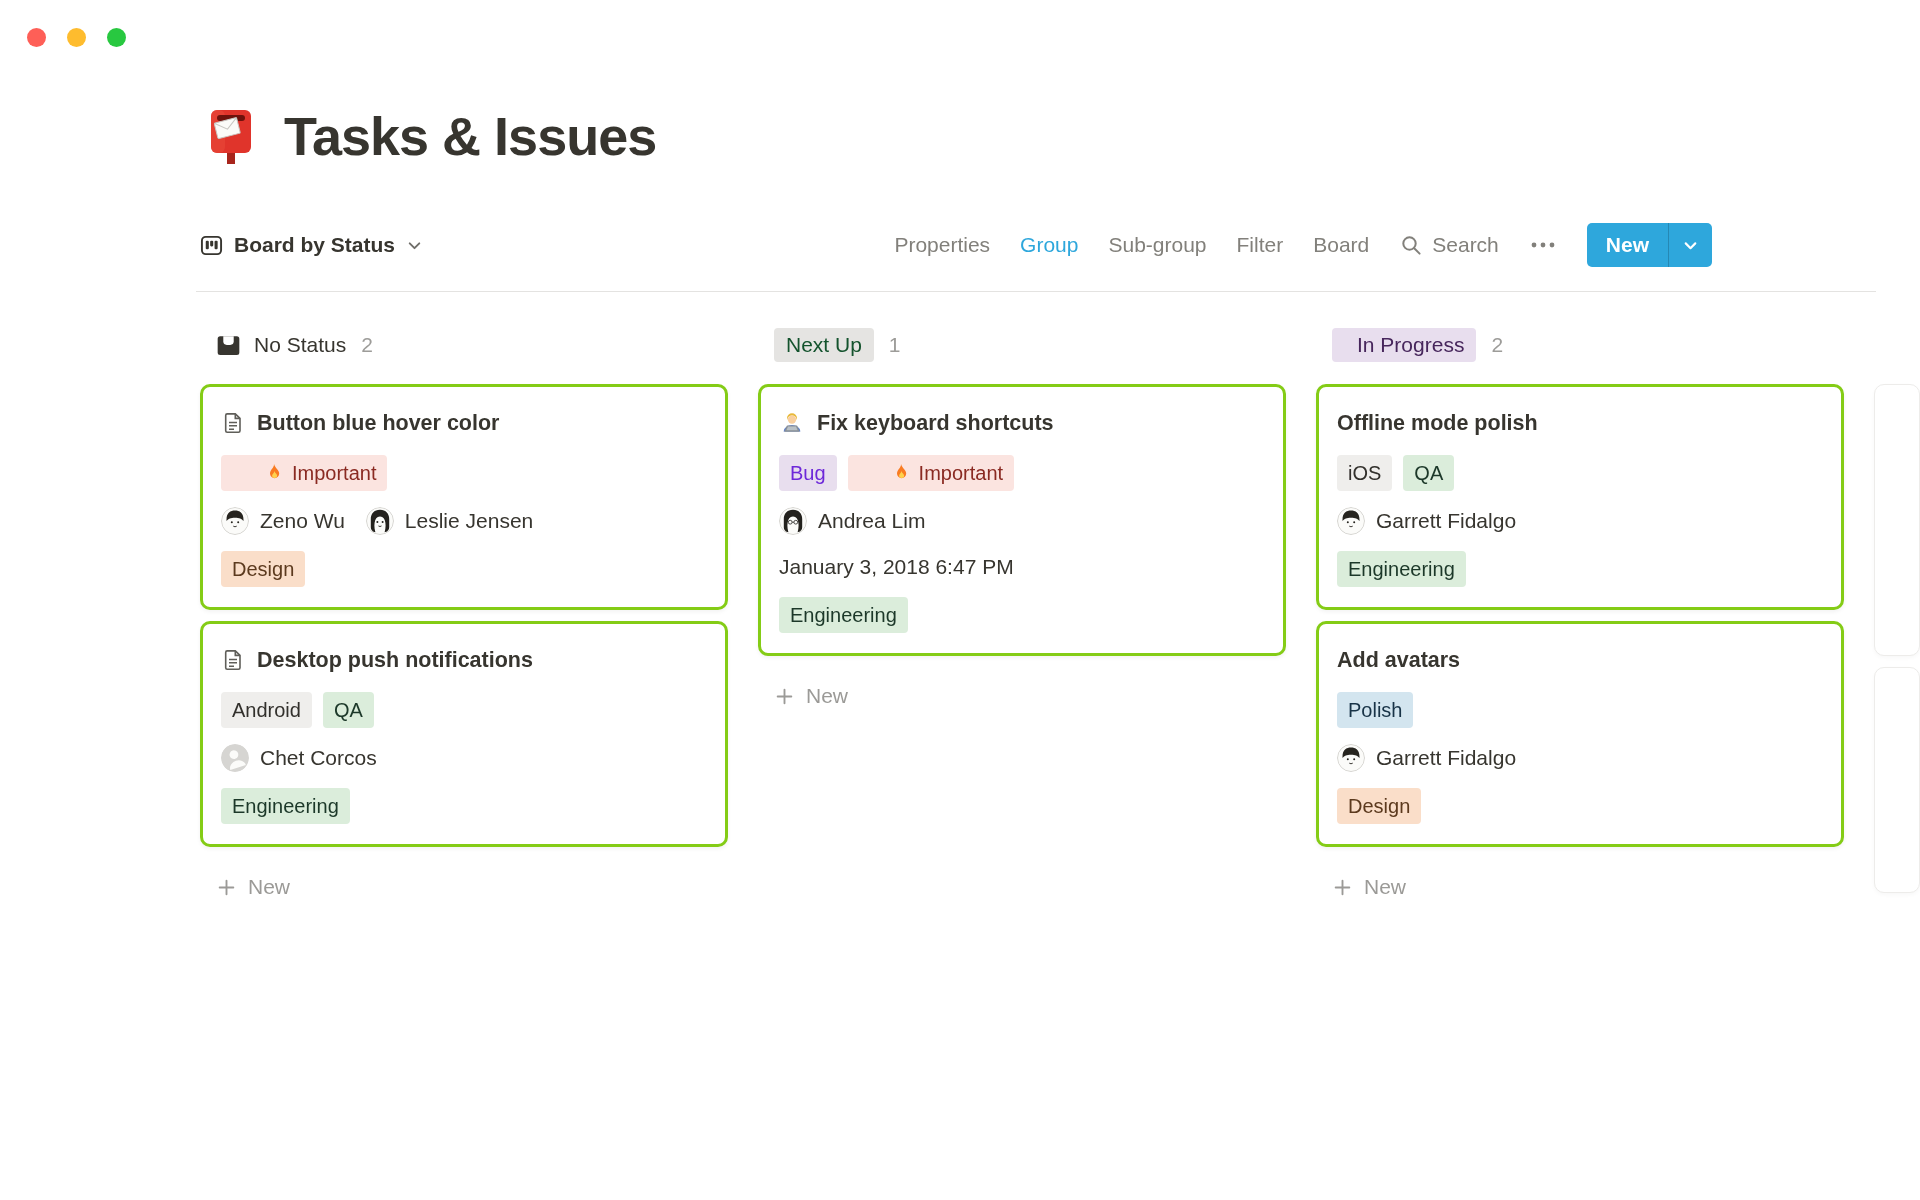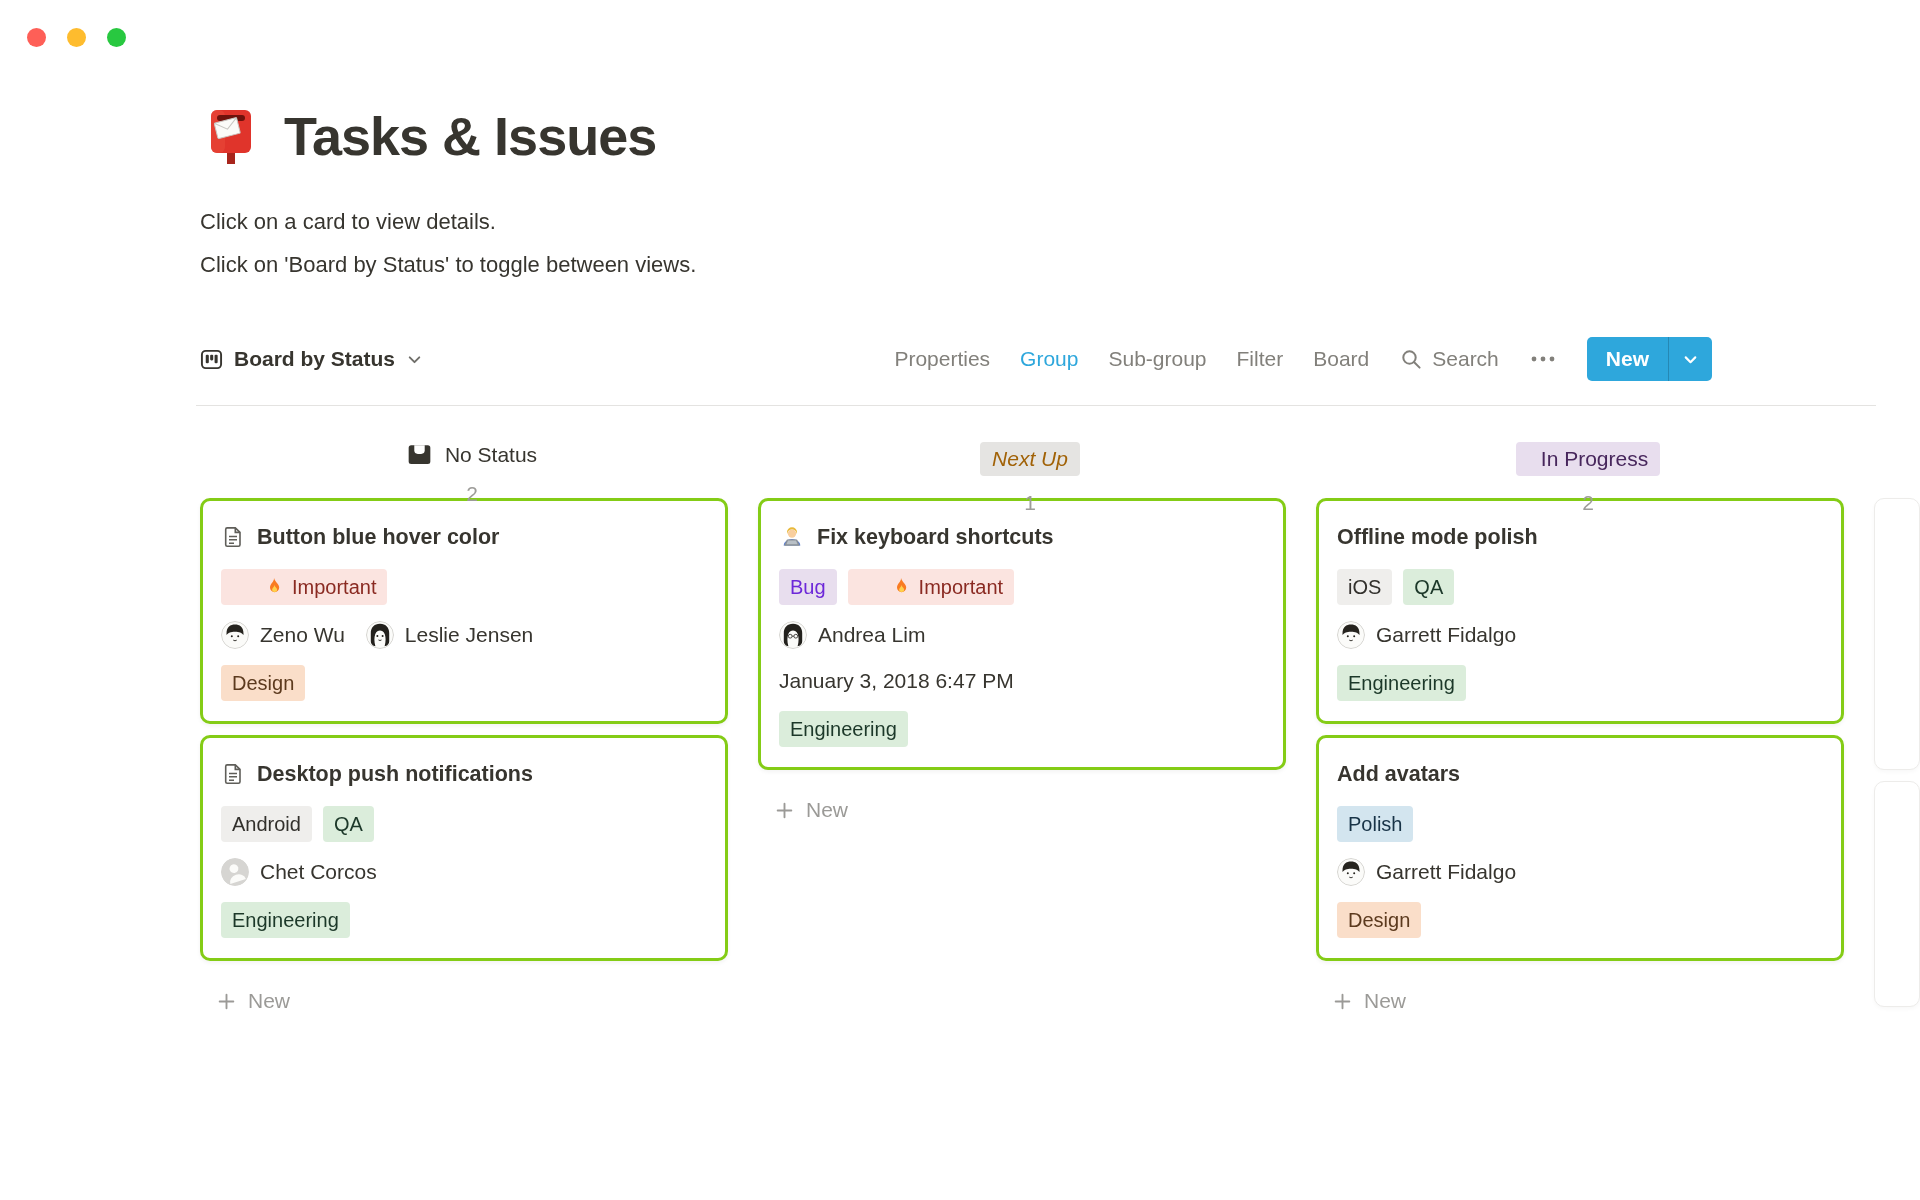--- a/index.html
+++ b/index.html
@@ -30,24 +30,24 @@
   .new-btn { display:flex; align-items:stretch; background:#2EA7DC; border-radius:5px; color:#fff;
              font-weight:600; font-size:21px; height:44px; overflow:hidden; cursor:pointer; }
   .new-main { padding:0 19px; display:flex; align-items:center; }
   .new-chev { padding:0 13px; display:flex; align-items:center; border-left:1px solid rgba(0,0,0,0.18); }
 
   .divider { margin-top:23px; margin-left:196px; width:1680px; height:1px; background:#E4E3E1; }
 
   
   .board { margin-top:36px; margin-left:200px; display:flex; gap:30px; align-items:flex-start; }
   .column { width:528px; flex:none; }
-  .col-header { height:34px; display:flex; align-items:center; gap:15px; padding-left:16px; margin-bottom:22px;flex-direction:column; }
+  .col-header { height:34px; display:flex; align-items:center; gap:15px; padding-left:16px; margin-bottom:22px; }
   .col-title { font-size:21px; font-weight:500; display:flex; align-items:center; gap:13px; }
   .col-pill { font-size:21px; padding:3px 12px; border-radius:4px; line-height:28px; }
-  .pill-gray   { background:#E5E4E2; color:#a16207;font-style:italic; }
+  .pill-gray   { background:#E5E4E2; color:#14532d; }
   .pill-purple { background:#E8DEEE; color:#47265C;padding-left:25px; }
   .col-count { font-size:21px; color:#9D9C99; }
 
   .card { background:#fff; border:3px solid #84cc16; border-radius:10px; padding:20px 18px;
           box-shadow:0 2px 4px rgba(15,15,15,0.05); margin-bottom:11px; cursor:pointer; }
   .card-title { display:flex; align-items:center; gap:12px; font-size:21.5px; font-weight:700; line-height:32px; }
   .card-row { margin-top:16px; display:flex; align-items:center; gap:11px; flex-wrap:wrap; }
   .tag { display:inline-flex; align-items:center; gap:8px; font-size:20px; line-height:26px;
          padding:5px 11px; border-radius:4px; }
   .tag-red    { background:#FBE4E0; color:#8A2A22;padding-left:43px; }
@@ -90,24 +90,20 @@
         <rect x="17" y="10" width="28" height="6" rx="3" fill="#6E120C"></rect>
         <g transform="rotate(-14 28 24)">
           <rect x="16" y="15" width="23" height="16" rx="1" fill="#FBFBF8" stroke="#C9C7C2" stroke-width="1"></rect>
           <path d="M16 15 L27.5 24 L39 15" fill="none" stroke="#C9C7C2" stroke-width="1"></path>
         </g>
       </svg>
     </span>
     <h1 class="page-title">Tasks &amp; Issues</h1>
   </div>
 
-  <div class="desc">
-    <div>Click on a card to view details.</div>
-    <div>Click on 'Board by Status' to toggle between views.</div>
-  </div>
 
   <div class="toolbar">
     <div class="view-btn">
       <span>
         <svg width="23" height="23" viewBox="0 0 24 24">
           <rect x="2" y="3" width="20" height="18" rx="4" fill="none" stroke="#37352F" stroke-width="2"></rect>
           <rect x="6" y="7" width="3.2" height="9" rx="1.2" fill="#37352F"></rect>
           <rect x="10.6" y="7" width="3.2" height="6" rx="1.2" fill="#37352F"></rect>
           <rect x="15.2" y="7" width="3.2" height="9" rx="1.2" fill="#37352F"></rect>
         </svg>

